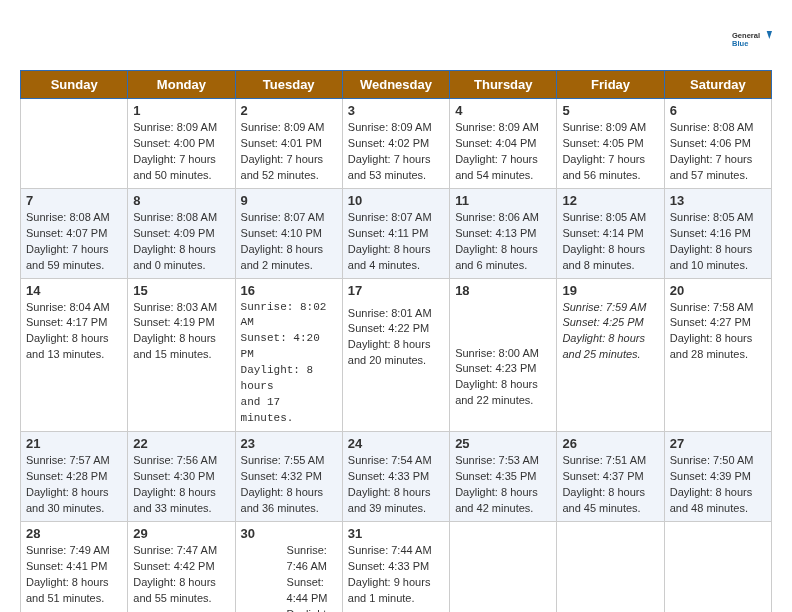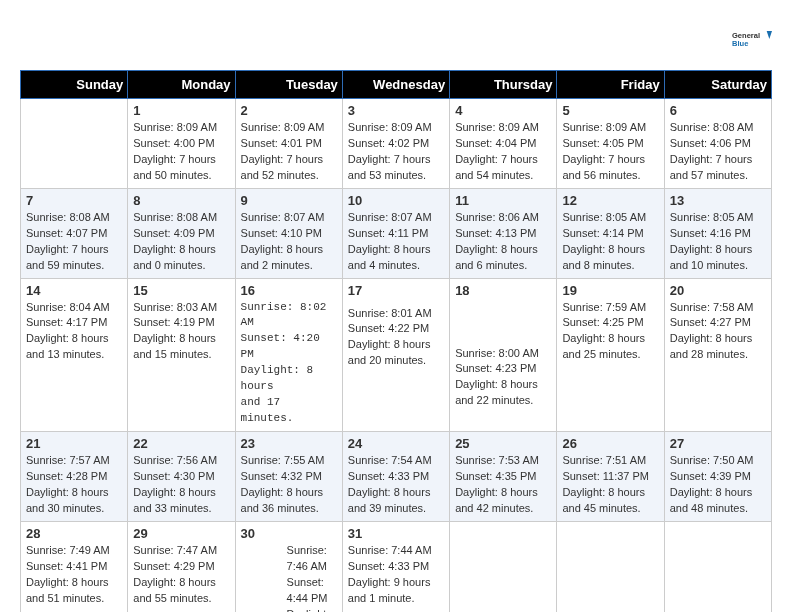--- a/index.html
+++ b/index.html
@@ -32,24 +32,24 @@
     .location-title {
       font-size: 18px;
       color: #333;
     }
     table {
       width: 100%;
       border-collapse: collapse;
       font-size: 11px;
     }
     th {
-      background-color: #000000;
+      background-color: #a16207;
       color: #fff;
       padding: 6px 4px;
-      text-align: right;
+      text-align: center;
       font-size: 13px;
       font-weight: bold;
       border: 1px solid #2d6bb5;
     }
     td {
       border: 1px solid #ccc;
       padding: 4px 5px;
       vertical-align: top;
       width: calc(100% / 7);
       min-height: 70px;
@@ -232,21 +232,21 @@
         </td>
         <td>
           <div class="day-number">18</div>
           <div class="day-info" style="white-space: pre-line; margin-top: 48px;">Sunrise: 8:00 AM
 Sunset: 4:23 PM
 Daylight: 8 hours
 and 22 minutes.</div>
         </td>
         <td>
           <div class="day-number">19</div>
-          <div class="day-info" style="white-space: pre-line;">Sunrise: 7:59 AM
+          <div class="day-info" style="white-space: pre-line; font-style: italic;">Sunrise: 7:59 AM
 Sunset: 4:25 PM
 Daylight: 8 hours
 and 25 minutes.</div>
         </td>
         <td>
           <div class="day-number">20</div>
           <div class="day-info" style="white-space: pre-line;">Sunrise: 7:58 AM
 Sunset: 4:27 PM
 Daylight: 8 hours
 and 28 minutes.</div>
@@ -284,21 +284,21 @@
         <td>
           <div class="day-number">25</div>
           <div class="day-info" style="white-space: pre-line;">Sunrise: 7:53 AM
 Sunset: 4:35 PM
 Daylight: 8 hours
 and 42 minutes.</div>
         </td>
         <td>
           <div class="day-number">26</div>
           <div class="day-info" style="white-space: pre-line;">Sunrise: 7:51 AM
-Sunset: 11:37 PM
+Sunset: 4:37 PM
 Daylight: 8 hours
 and 45 minutes.</div>
         </td>
         <td>
           <div class="day-number">27</div>
           <div class="day-info" style="white-space: pre-line;">Sunrise: 7:50 AM
 Sunset: 4:39 PM
 Daylight: 8 hours
 and 48 minutes.</div>
         </td>
@@ -307,21 +307,21 @@
         <td>
           <div class="day-number">28</div>
           <div class="day-info" style="white-space: pre-line;">Sunrise: 7:49 AM
 Sunset: 4:41 PM
 Daylight: 8 hours
 and 51 minutes.</div>
         </td>
         <td>
           <div class="day-number">29</div>
           <div class="day-info" style="white-space: pre-line;">Sunrise: 7:47 AM
-Sunset: 4:29 PM
+Sunset: 4:42 PM
 Daylight: 8 hours
 and 55 minutes.</div>
         </td>
         <td>
           <div class="day-number">30</div>
           <div class="day-info" style="white-space: pre-line; margin-left: 46px;">Sunrise: 7:46 AM
 Sunset: 4:44 PM
 Daylight: 8 hours
 and 58 minutes.</div>
         </td>

